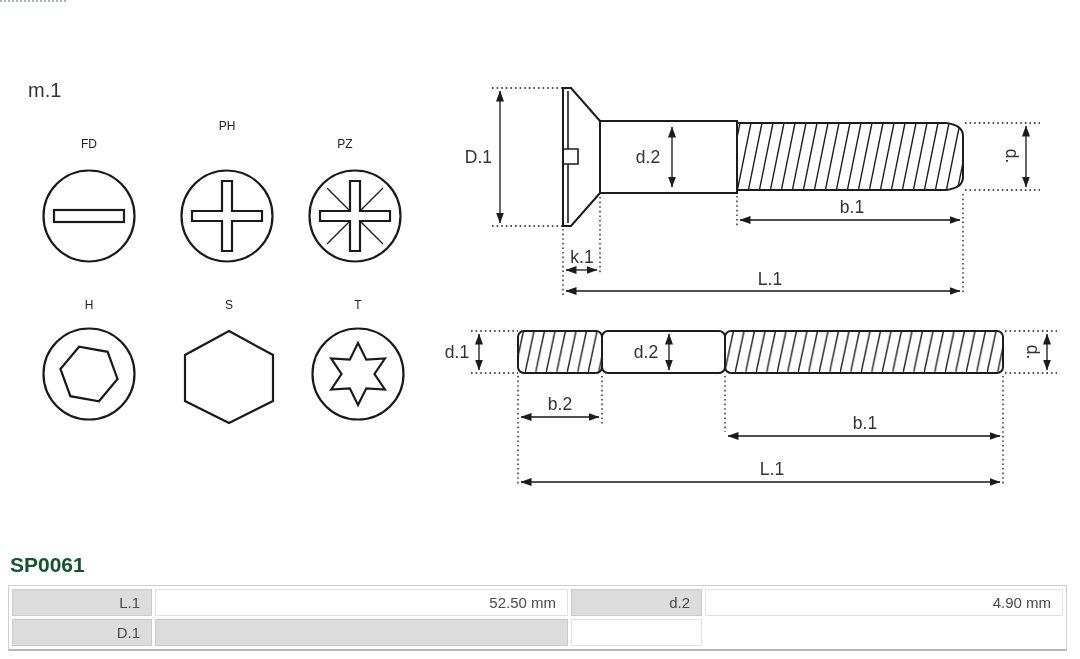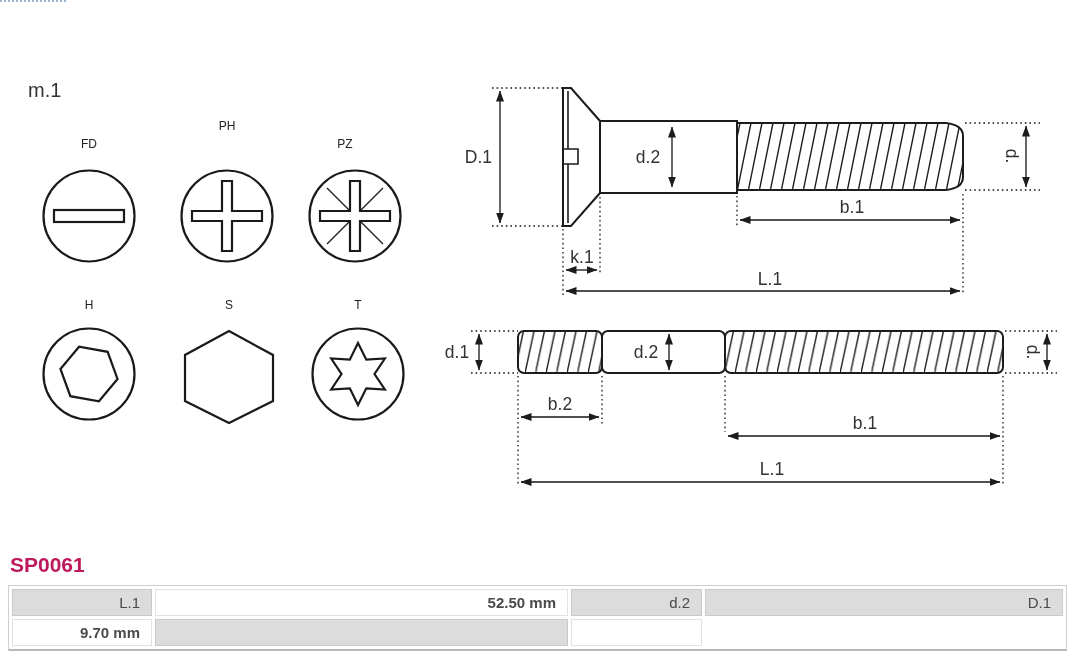--- a/index.html
+++ b/index.html
@@ -2,42 +2,42 @@
 <html><head>
 <meta charset="utf-8">
 <style>
   html,body{margin:0;padding:0;background:#fff;}
   body{width:1080px;height:659px;position:relative;overflow:hidden;
        font-family:"Liberation Sans",sans-serif;color:#333;}
   .artifact{position:absolute;left:0;top:0;width:66px;height:0;border-top:2px dotted #9cb4d2;}
   .m1{position:absolute;left:28px;top:79px;font-size:20px;color:#333;}
   .icode{position:absolute;width:60px;text-align:center;font-size:12px;color:#222;}
   .icon{position:absolute;}
-  .part-number{position:absolute;left:10px;top:553px;font-size:21px;font-weight:600;color:#be185d;}
+  .part-number{position:absolute;left:10px;top:553px;font-size:21px;font-weight:600;color:#14532d;}
   
   .drawings{position:absolute;left:440px;top:70px;}
   .outline{fill:#fff;stroke:#1c1c1c;stroke-width:2;}
   .outlineH{stroke:#1c1c1c;stroke-width:2;}
   .thin{fill:none;stroke:#1c1c1c;stroke-width:1.6;}
   .dot{fill:none;stroke:#161616;stroke-width:1.3;stroke-dasharray:1.6 3;}
   .dim{stroke:#161616;stroke-width:1.3;}
   .drawings text{font-size:17.5px;fill:#333;}
   
   .shape{fill:none;stroke:#1a1a1a;stroke-width:2.2;}
   .shapeW{fill:#fff;stroke:#1a1a1a;stroke-width:2.2;}
   .hairline{stroke:#1a1a1a;stroke-width:1.2;}
   
   .spec-table{position:absolute;left:8px;top:585px;width:1059px;box-sizing:border-box;
       background:#fff;border:1px solid #cfcfcf;border-bottom:2px solid #b8b8b8;
       padding:3px;display:grid;grid-template-columns:140px 413px 131px 1fr;
       grid-auto-rows:27px;gap:3px;}
   .tl,.tv{box-sizing:border-box;font-size:15px;line-height:25px;text-align:right;
       padding-right:11px;color:#4a4a4a;}
   .tl{background:#dcdcdc;border:1px solid #c9c9c9;}
-  .tv{background:#fff;border:1px solid #e2e2e2;font-weight:bold;}
+  .tv{background:#fff;border:1px solid #e2e2e2;}
 </style>
 </head>
 <body>
 
 <div class="artifact"></div>
 
 <div class="m1">m.1</div>
 
 <div class="icode" style="left:59px;top:137px">FD</div>
 <div class="icode" style="left:197px;top:119px">PH</div>
@@ -133,17 +133,17 @@
     <text x="772" y="475" text-anchor="middle">L.1</text>
   </g>
 </svg>
 
 <div class="part-number">SP0061</div>
 
 <div class="spec-table">
   <div class="tl">L.1</div>
   <div class="tv">52.50 mm</div>
   <div class="tl">d.2</div>
+  <div class="tv">4.90 mm</div>
   <div class="tl">D.1</div>
-  <div class="tv">9.70 mm</div>
   <div class="tl"></div>
   <div class="tv"></div>
 </div>
 
 </body></html>

